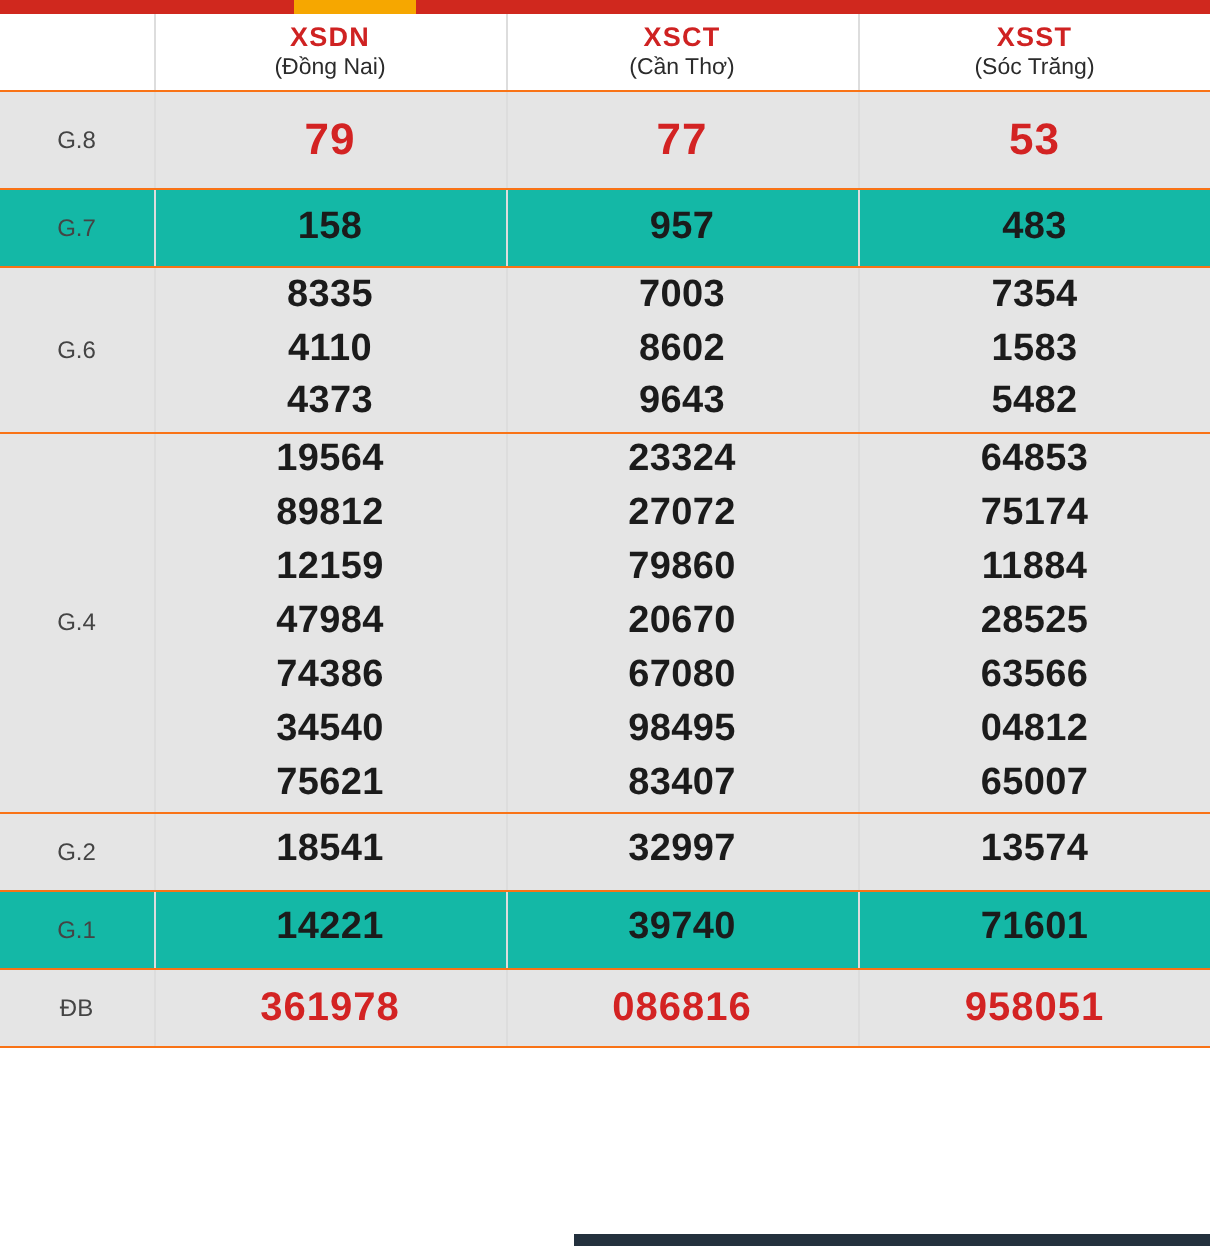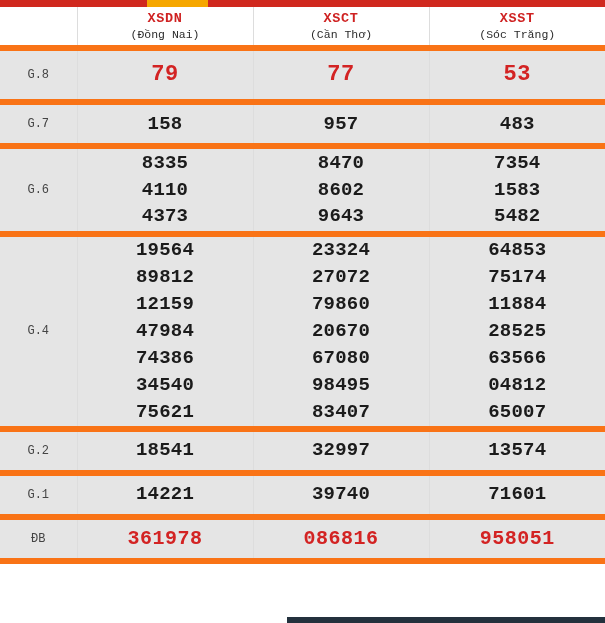--- a/index.html
+++ b/index.html
@@ -23,25 +23,24 @@
     position:absolute;top:7px;left:0;
     width:605px;
     border-collapse:collapse;
     table-layout:fixed;
   }
   #lottery-table col.c-label{width:77px;}
   #lottery-table col.c-prov{width:176px;}
 
   #lottery-table th,#lottery-table td{
     border-right:1px solid #dddddd;
-    border-bottom:6px solid #f97316;
+    border-bottom:1px solid #f97316;
     padding:0;
     text-align:center;
     vertical-align:middle;
-    font-family:Liberation Mono, monospace;
   }
   #lottery-table th:last-child,#lottery-table td:last-child{border-right:none;}
 
   thead th{
     height:38px;
     background:#ffffff;
     font-weight:normal;
     line-height:1.15;
   }
   .prov-code{
@@ -67,21 +66,21 @@
   td.nums{
     font-size:19px;
     font-weight:bold;
     color:#1b1b1b;
     line-height:1.42;
     letter-spacing:0.2px;
   }
   td.nums span{display:block;}
 
   tr.shaded td{background:#e5e5e5;}
-  tr.plain td{background:#e5e5e5;}
+  tr.plain td{background:#14b8a6;}
 
   tr.accent td.nums{
     color:#d32323;
     font-size:22px;
     letter-spacing:0.5px;
   }
   tr.accent-db td.nums{
     color:#d32323;
     font-size:20px;
     letter-spacing:0.5px;
@@ -161,21 +160,21 @@
         </td>
       </tr>
       <tr class="shaded r-g6">
         <td class="row-label">G.6</td>
         <td class="nums">
           <span>8335</span>
           <span>4110</span>
           <span>4373</span>
         </td>
         <td class="nums">
-          <span>8470</span>
+          <span>7003</span>
           <span>8602</span>
           <span>9643</span>
         </td>
         <td class="nums">
           <span>7354</span>
           <span>1583</span>
           <span>5482</span>
         </td>
       </tr>
       <tr class="shaded r-g4">

